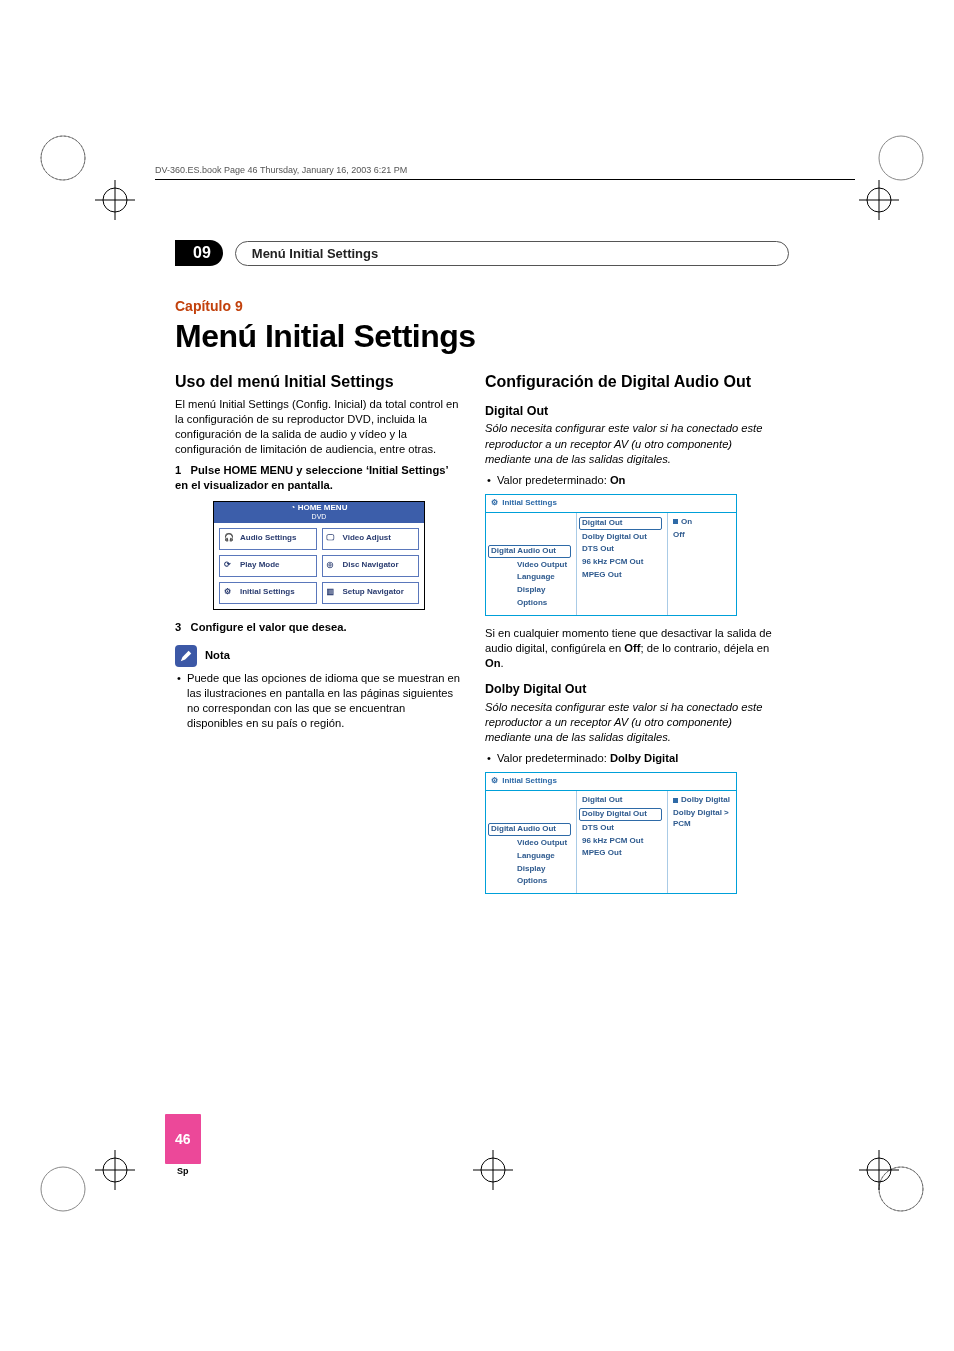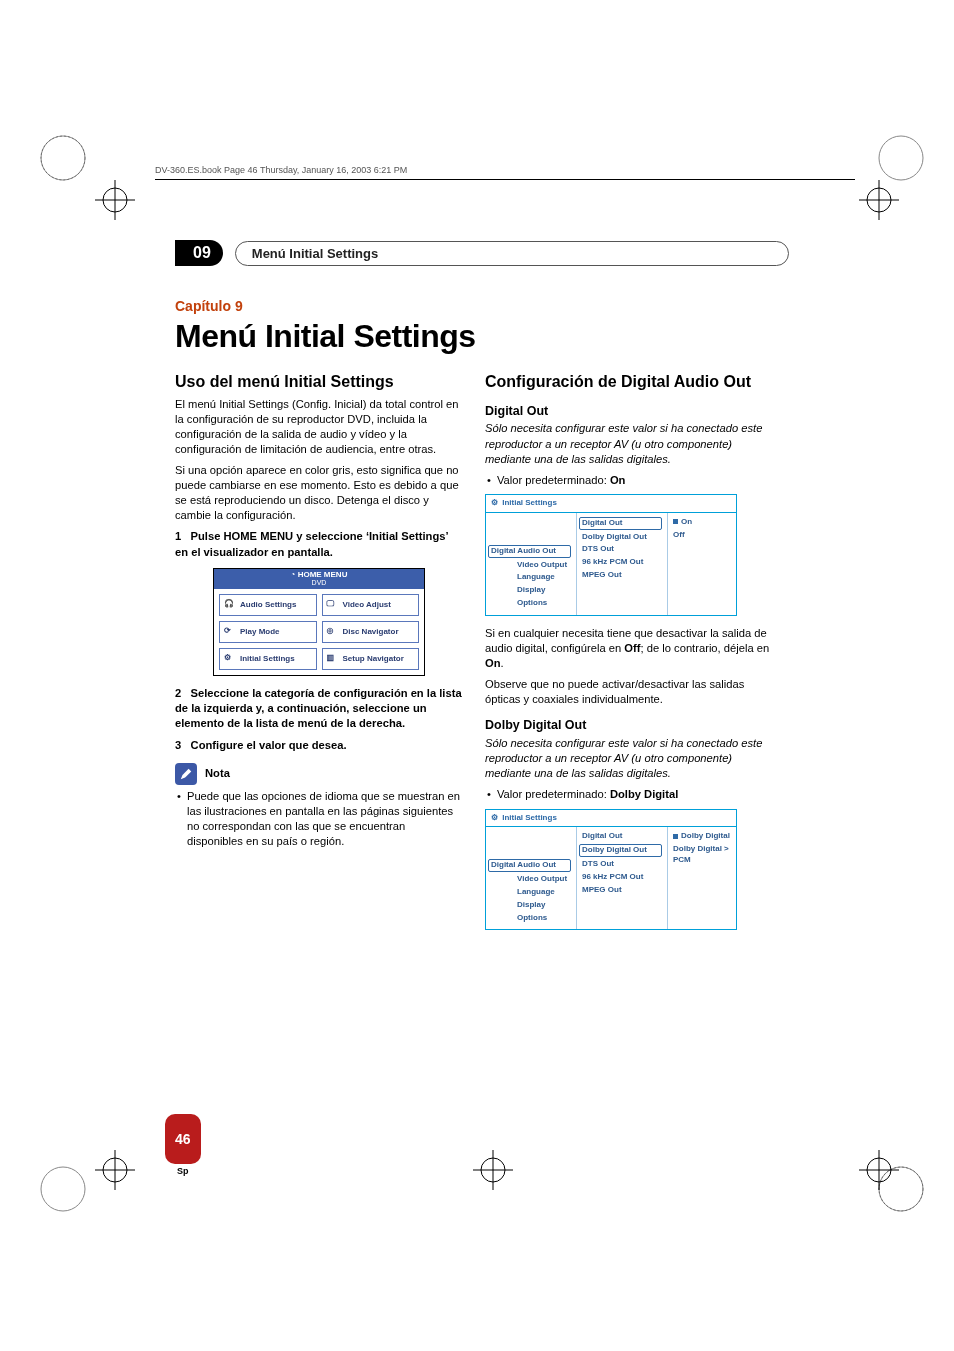--- a/index.html
+++ b/index.html
@@ -44,21 +44,21 @@
   .settings-left { width:80px; padding:4px 5px; border-right:1px solid #aacbe6; }
   .settings-left div { margin-bottom:2px; color:#2e5a8e; font-weight:bold;margin-left:26px; }
   .settings-left div.sel { border:1px solid #2e6aa7; padding:0 2px; margin-left:-3px; border-radius:2px;margin-top:28px; }
   .settings-mid { width:80px; padding:4px 5px; }
   .settings-mid div { margin-bottom:2px; color:#2e5a8e; font-weight:bold; }
   .settings-mid div.sel { border:1px solid #2e6aa7; padding:0 2px; margin-left:-3px; border-radius:2px; }
   .settings-right { flex:1; padding:4px 5px; border-left:1px solid #aacbe6; }
   .settings-right div { margin-bottom:2px; color:#2e5a8e; font-weight:bold; }
   .sq { display:inline-block; width:5px; height:5px; background:#2e6aa7; margin-right:3px; vertical-align:middle; }
   .page-num { position:absolute; left:150px; top:1114px; }
-  .page-num .badge { background:#b91c1c; color:#fff; font-weight:bold; font-size:14px; padding:17px 10px; border-radius:10px; display:inline-block; }
+  .page-num .badge { background:#ec4899; color:#fff; font-weight:bold; font-size:14px; padding:17px 10px; border-radius:1px; display:inline-block; }
   .page-num .sp { font-size:9px; font-weight:bold; text-align:center; margin-top:2px; }
   .reg-tl, .reg-tr, .reg-bl, .reg-br { position:absolute; }
   .reg-tl { left:20px; top:130px; } .reg-tr { right:10px; top:130px; }
   .reg-bl { left:20px; bottom:130px; } .reg-br { right:10px; bottom:130px; }
   .reg svg { width:56px; height:56px; }
 </style>
 </head>
 <body>
 
 <div class="page">
@@ -112,21 +112,20 @@
       <div class="chapter-pill">Menú Initial Settings</div>
     </div>
     <div class="chapter-sub">Capítulo 9</div>
     <div class="chapter-title">Menú Initial Settings</div>
 
     <div class="cols">
 
       <div class="col">
         <p class="h-sec">Uso del menú Initial Settings</p>
         <p>El menú Initial Settings (Config. Inicial) da total control en la configuración de su reproductor DVD, incluida la configuración de la salida de audio y vídeo y la configuración de limitación de audiencia, entre otras.</p>
-        <p>Si una opción aparece en color gris, esto significa que no puede cambiarse en ese momento. Esto es debido a que se está reproduciendo un disco. Detenga el disco y cambie la configuración.</p>
         <p class="step"><span>1</span>&nbsp;&nbsp;&nbsp;<span>Pulse HOME MENU y seleccione ‘Initial Settings’ en el visualizador en pantalla.</span></p>
 
         <div class="home-menu">
           <div class="home-menu-head">
             <span>◔ </span><span>HOME MENU</span>
             <small>DVD</small>
           </div>
           <div class="home-menu-grid">
             <div class="hm-cell">
                 <span class="hm-icon">🎧</span>
@@ -148,21 +147,20 @@
                 <span class="hm-icon">⚙</span>
                 <span>Initial Settings</span>
               </div>
             <div class="hm-cell">
                 <span class="hm-icon">▥</span>
                 <span>Setup Navigator</span>
               </div>
           </div>
         </div>
 
-        <p class="step"><span>2</span>&nbsp;&nbsp;&nbsp;<span>Seleccione la categoría de configuración en la lista de la izquierda y, a continuación, seleccione un elemento de la lista de menú de la derecha.</span></p>
         <p class="step"><span>3</span>&nbsp;&nbsp;&nbsp;<span>Configure el valor que desea.</span></p>
 
         <div class="note-row">
           <div class="note-icon">
               <svg viewBox="0 0 16 16">
                 <path d="M2 14 L4 9 L11 2 L14 5 L7 12 Z" fill="#fff"></path>
               </svg>
             </div>
           <span class="bold">Nota</span>
         </div>
@@ -200,22 +198,21 @@
               <div>96 kHz PCM Out</div>
               <div>MPEG Out</div>
             </div>
             <div class="settings-right">
               <div><span class="sq"></span><span>On</span></div>
               <div>Off</div>
             </div>
           </div>
         </div>
 
-        <p><span>Si en cualquier necesita tiene que desactivar la salida de audio digital, configúrela en </span><span class="bold">Off</span><span>; de lo contrario, déjela en </span><span class="bold">On</span>.</p>
-        <p>Observe que no puede activar/desactivar las salidas ópticas y coaxiales individualmente.</p>
+        <p><span>Si en cualquier momento tiene que desactivar la salida de audio digital, configúrela en </span><span class="bold">Off</span><span>; de lo contrario, déjela en </span><span class="bold">On</span>.</p>
 
         <p class="h-sub">Dolby Digital Out</p>
         <p class="italic">Sólo necesita configurar este valor si ha conectado este reproductor a un receptor AV (u otro componente) mediante una de las salidas digitales.</p>
         <div class="bullet">
             <span><span>Valor predeterminado: </span><span class="bold">Dolby Digital</span></span>
           </div>
 
         <div class="settings-box">
           <div class="settings-head">
               <span>⚙</span>

